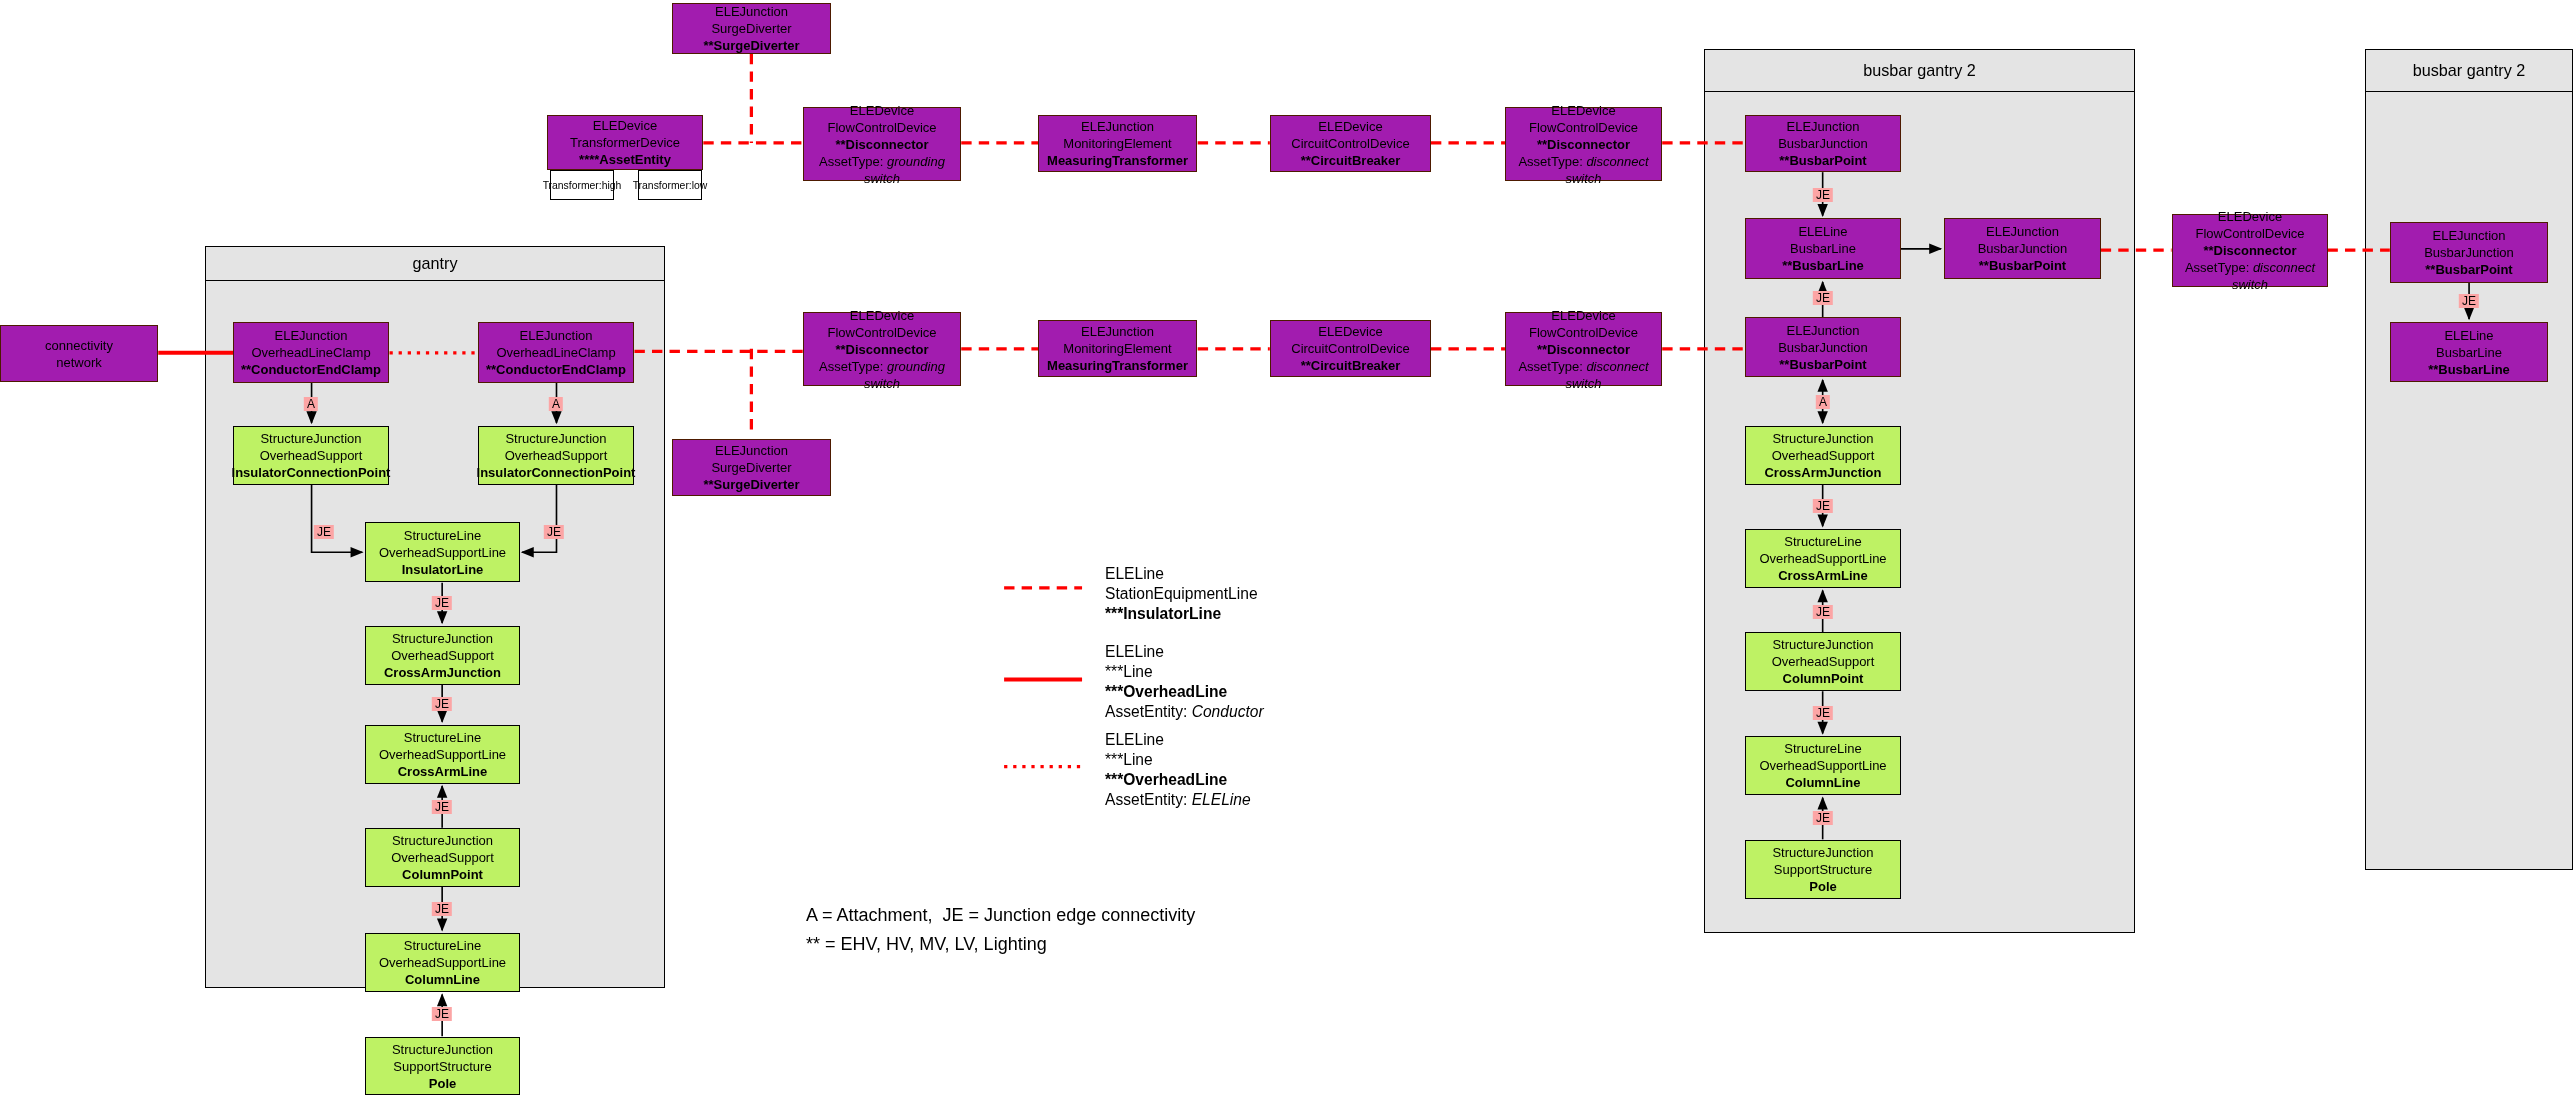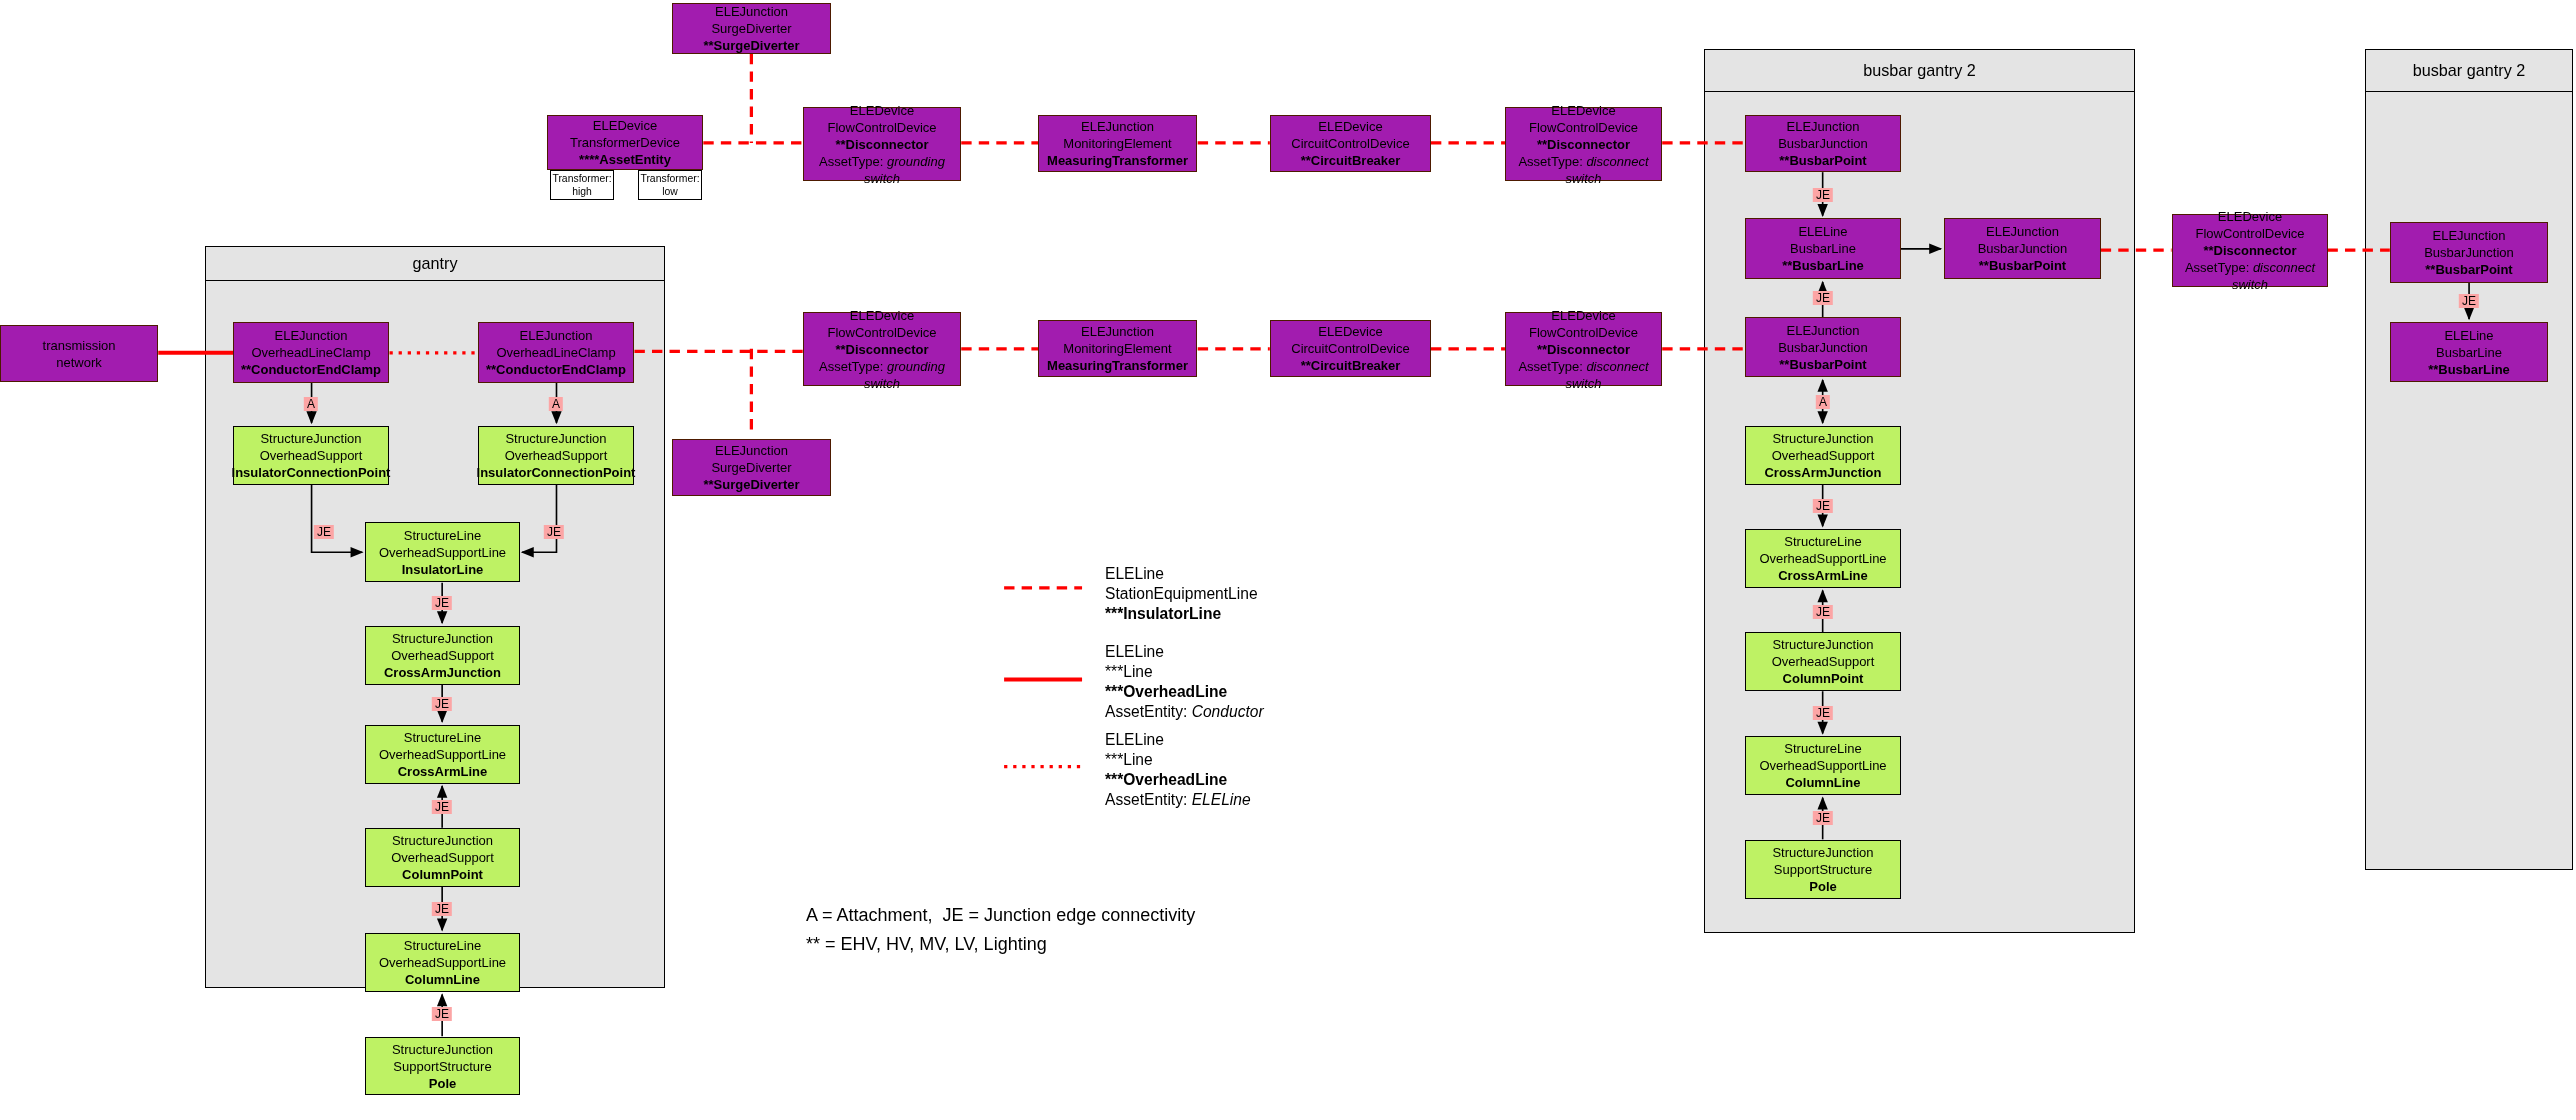--- a/index.html
+++ b/index.html
@@ -7,21 +7,21 @@
        font-family:"Liberation Sans",sans-serif;color:#000;overflow:hidden}
   .container{position:absolute;background:#E4E4E4;border:1.9px solid #000;box-sizing:border-box}
   .ctitle{border-bottom:1.9px solid #000;display:flex;align-items:center;justify-content:center;
           font-size:16.2px;box-sizing:border-box}
   .node{position:absolute;box-sizing:border-box;display:flex;flex-direction:column;
         justify-content:center;align-items:center;text-align:center;
         font-size:13px;line-height:17px;z-index:3}
   .orange{background:#a21caf;border:1.9px solid #4D1A00}
   .struct{background:#bef264;border:1.9px solid #000}
   .port{position:absolute;background:#fff;border:1.3px solid #000;box-sizing:border-box;
-        display:flex;flex-direction:column;justify-content:center;align-items:center;
+        display:flex;flex-direction:row;justify-content:center;align-items:center;
         text-align:center;font-size:10.4px;line-height:13px;z-index:3}
   .b{font-weight:bold}
   .i{font-style:italic}
   svg.edges{position:absolute;left:0;top:0;z-index:2}
   .red-dash{stroke:#FF0000;stroke-width:5;fill:none;stroke-dasharray:16 11}
   .red-dot{stroke:#FF0000;stroke-width:5;fill:none;stroke-dasharray:5 9}
   .red-solid{stroke:#FF0000;stroke-width:6;fill:none}
   .blk{stroke:#000;stroke-width:2.5;fill:none}
   .elabel{position:absolute;transform:translate(-50%,-50%);background:#fca5a5;
           padding:0 3.2px;font-size:12px;z-index:4}
@@ -169,21 +169,21 @@
   <div>BusbarJunction</div>
   <div class="b">**BusbarPoint</div>
 </div>
 <div class="node orange" style="left:2390px;top:322px;width:158px;height:60px">
   <div>ELELine</div>
   <div>BusbarLine</div>
   <div class="b">**BusbarLine</div>
 </div>
 
 <div class="node orange" style="left:0px;top:325px;width:158px;height:57px">
-  <div>transmission</div>
+  <div>connectivity</div>
   <div>network</div>
 </div>
 <div class="node orange" style="left:233px;top:322px;width:156px;height:61px">
   <div>ELEJunction</div>
   <div>OverheadLineClamp</div>
   <div class="b">**ConductorEndClamp</div>
 </div>
 <div class="node orange" style="left:478px;top:322px;width:156px;height:61px">
   <div>ELEJunction</div>
   <div>OverheadLineClamp</div>

